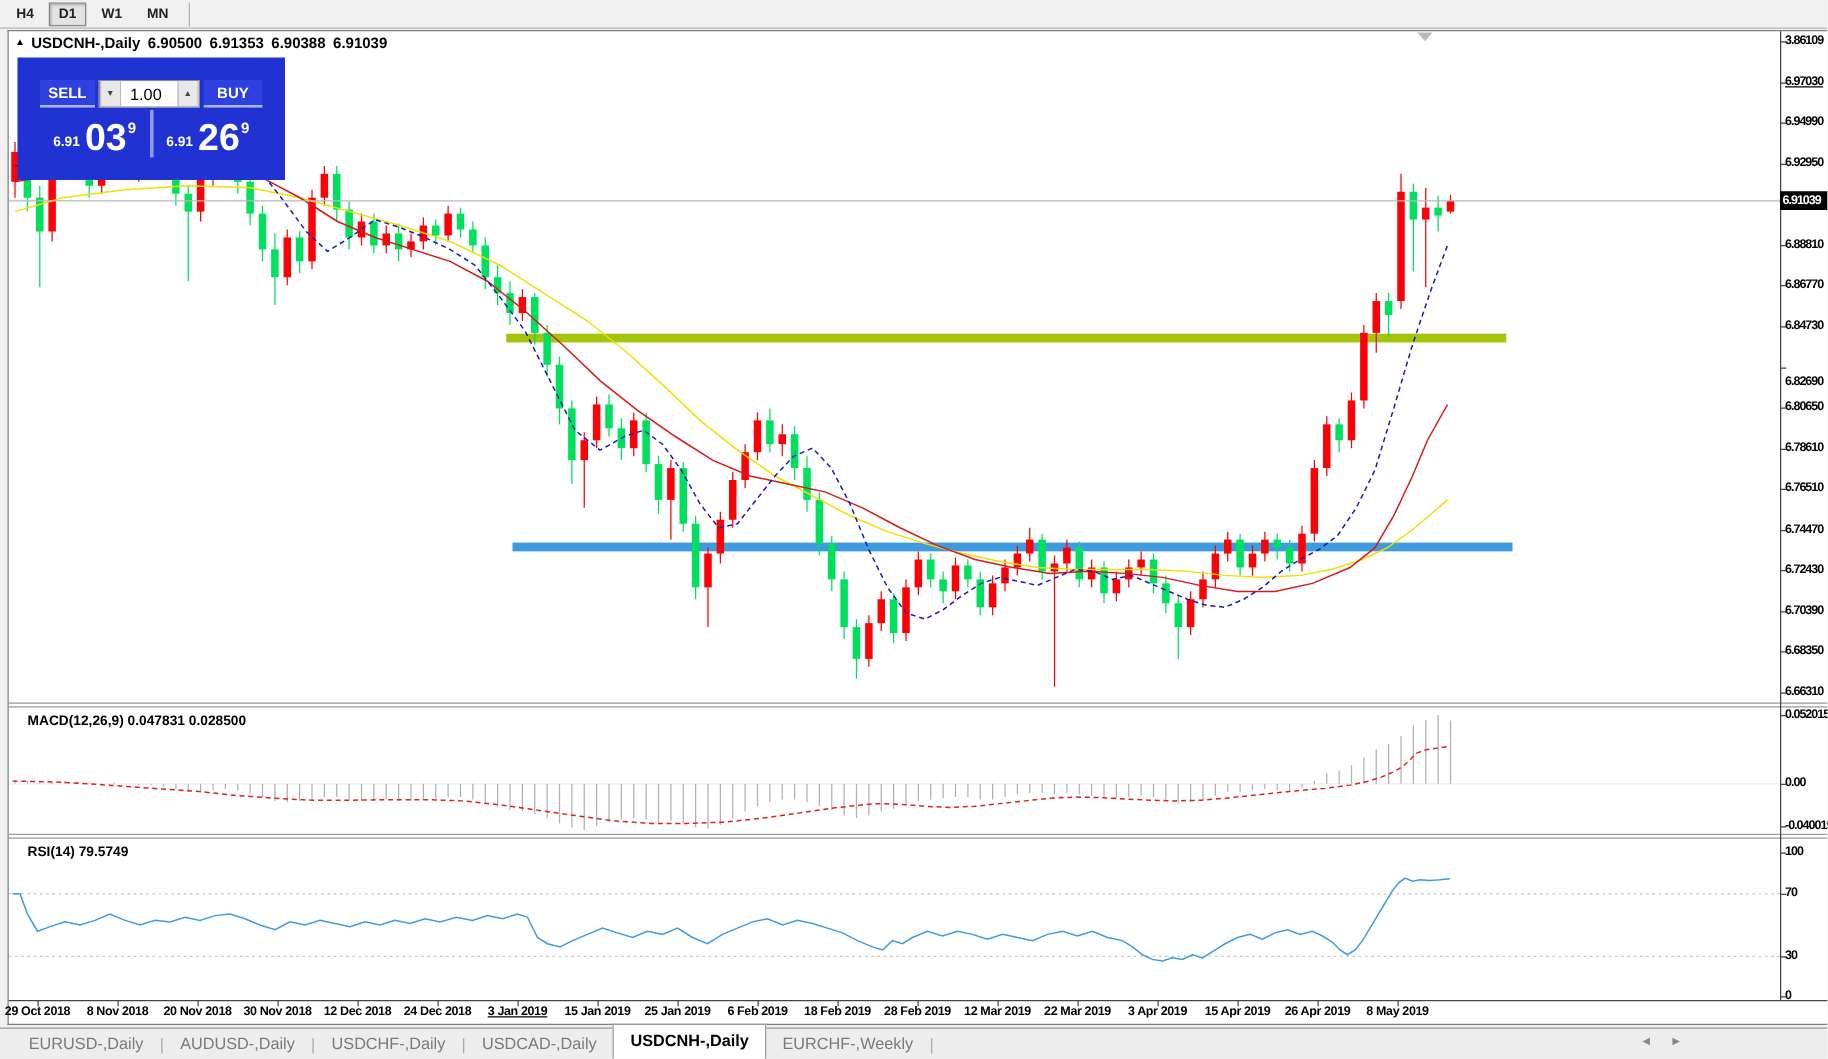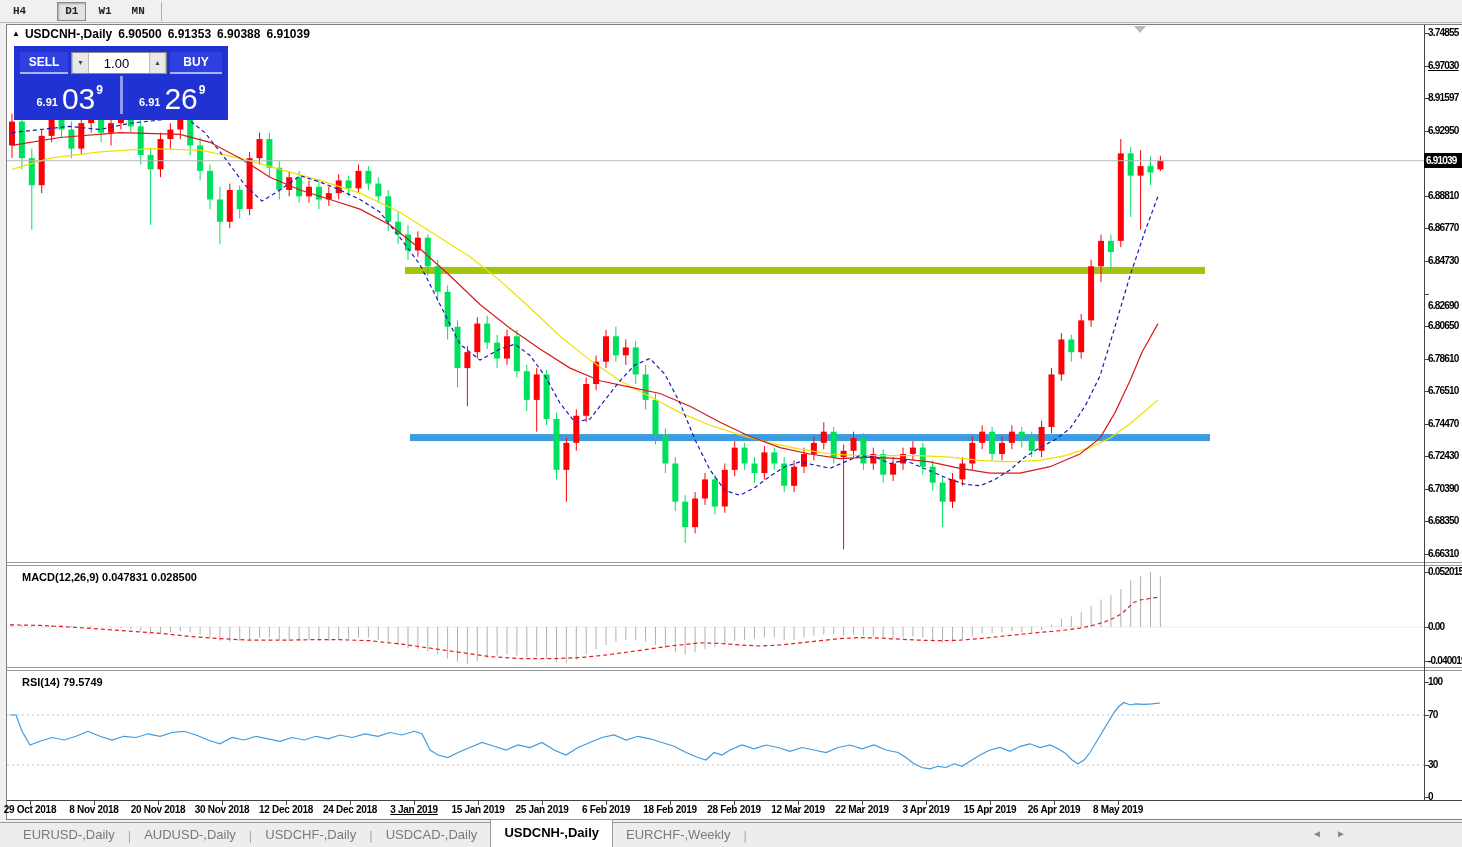--- a/index.html
+++ b/index.html
@@ -3,49 +3,49 @@
 <meta charset="utf-8">
 <style>
   html,body{margin:0;padding:0;}
   body{width:1462px;height:847px;position:relative;overflow:hidden;background:#f0f0f0;
        font-family:"Liberation Sans",sans-serif;-webkit-font-smoothing:none;}
   
   .toolbar{position:absolute;left:0;top:0;width:1462px;height:23px;background:#f0f0f0;
            border-bottom:1px solid #b6b6b6;display:flex;align-items:center;padding-left:5px;
            box-sizing:border-box;z-index:7;}
   .tf-btn{height:19px;padding:0 7px;margin-right:4px;font-size:11px;font-weight:bold;color:#222;
-          background:#f0f0f0;border:1px solid #f0f0f0;line-height:16px;font-family:Liberation Mono, monospace;}
-  .tf-btn.active{background:#e3e3e3;border:1px solid #8a8a8a;box-shadow:inset 1px 1px 2px rgba(0,0,0,.25);margin-left:19px;}
+          background:#f0f0f0;border:1px solid #f0f0f0;line-height:16px;font-family:Liberation Sans, sans-serif;}
+  .tf-btn.active{background:#e3e3e3;border:1px solid #8a8a8a;box-shadow:inset 1px 1px 2px rgba(0,0,0,.25);}
   .tb-sep{width:1px;height:19px;background:#b0b0b0;margin-left:4px;}
   
   #gfx{position:absolute;left:0;top:0;z-index:1;pointer-events:none;}
   .hit{position:absolute;z-index:2;background:transparent;}
   
   .chart-title{position:absolute;left:12px;top:27px;z-index:6;font-size:12px;font-weight:bold;color:#000;white-space:nowrap;}
   .chart-title .tri{font-size:8px;margin-right:5px;vertical-align:2px;}
   .chart-title .v{margin-left:6px;}
   
   .trade-panel{position:absolute;left:14px;top:46px;width:214px;z-index:6;background:#2132d2;
-               padding:6px;box-sizing:border-box;}
+               padding:18px;box-sizing:border-box;}
   .tp-row1{display:flex;height:22px;}
   .tp-btn{background:#2e40e0;color:#fff;font-size:12px;font-weight:bold;border:none;
           border-bottom:2px solid #aab4f8;font-family:inherit;padding:0;}
   .tp-sell{width:48px;}
   .tp-buy{width:52px;}
   .tp-vol{display:flex;flex:1;margin:0 3px;border:1px solid #8a8a8a;background:#fff;box-sizing:border-box;}
   .tp-step{width:17px;background:#e8e8e8;border:none;border-left:1px solid #bbb;border-right:1px solid #bbb;
            color:#445;font-size:8px;padding:0;line-height:8px;font-family:inherit;}
   .tp-vol-input{flex:1;width:40px;border:none;outline:none;text-align:center;font-size:13px;
                 padding:0 5px 0 0;font-family:inherit;color:#000;}
   .tp-row2{display:flex;margin-top:2px;height:38px;}
   .tp-price{flex:1;background:#2132d2;color:#fff;display:flex;align-items:flex-end;
             justify-content:center;padding-bottom:2px;cursor:pointer;}
   .tp-price.sell{border-right:3px solid #8e9af2;}
   .tp-price .small{font-size:11px;font-weight:bold;margin-bottom:4px;}
-  .tp-price .big{font-size:30px;line-height:27px;margin-left:4px;font-weight:normal;}
+  .tp-price .big{font-size:30px;line-height:27px;margin-left:4px;font-weight:bold;}
   .tp-price .sup{font-size:12px;font-weight:bold;margin-bottom:15px;margin-left:1px;}
   
   .axis-label{position:absolute;left:1428px;font-size:10px;font-weight:bold;letter-spacing:-0.8px;
               color:#000;z-index:4;white-space:nowrap;}
   .t-label{position:absolute;top:804px;width:74px;margin-left:-37px;text-align:center;font-size:10px;
            font-weight:bold;letter-spacing:-0.3px;color:#000;z-index:4;white-space:nowrap;}
   .pane-label{position:absolute;left:10px;font-size:11px;font-weight:bold;color:#000;z-index:4;white-space:nowrap;margin-left:12px;}
   #cur-tag{position:absolute;left:1424px;top:153px;width:38px;height:15px;background:#000;color:#fff;
            font-size:10px;font-weight:bold;letter-spacing:-0.8px;line-height:15px;padding-left:2px;
            z-index:5;box-sizing:border-box;}
@@ -538,23 +538,23 @@
     </div>
   </div>
 </div>
 
 <div class="pane-label" style="top:571px;">MACD(12,26,9) 0.047831 0.028500</div>
 <div class="pane-label" style="top:676px;">RSI(14) 79.5749</div>
 
 <div id="cur-tag">6.91039</div>
 
 <div id="labels">
-    <div class="axis-label" style="top:27px;">3.74855</div>
+    <div class="axis-label" style="top:27px;">3.86109</div>
     <div class="axis-label" style="top:60px;text-decoration:underline;">6.97030</div>
-    <div class="axis-label" style="top:92px;">8.91597</div>
+    <div class="axis-label" style="top:92px;">6.94990</div>
     <div class="axis-label" style="top:125px;">6.92950</div>
     <div class="axis-label" style="top:190px;">6.88810</div>
     <div class="axis-label" style="top:222px;">6.86770</div>
     <div class="axis-label" style="top:255px;">6.84730</div>
     <div class="axis-label" style="top:300px;">6.82690</div>
     <div class="axis-label" style="top:320px;">6.80650</div>
     <div class="axis-label" style="top:353px;">6.78610</div>
     <div class="axis-label" style="top:385px;">6.76510</div>
     <div class="axis-label" style="top:418px;">6.74470</div>
     <div class="axis-label" style="top:450px;">6.72430</div>

